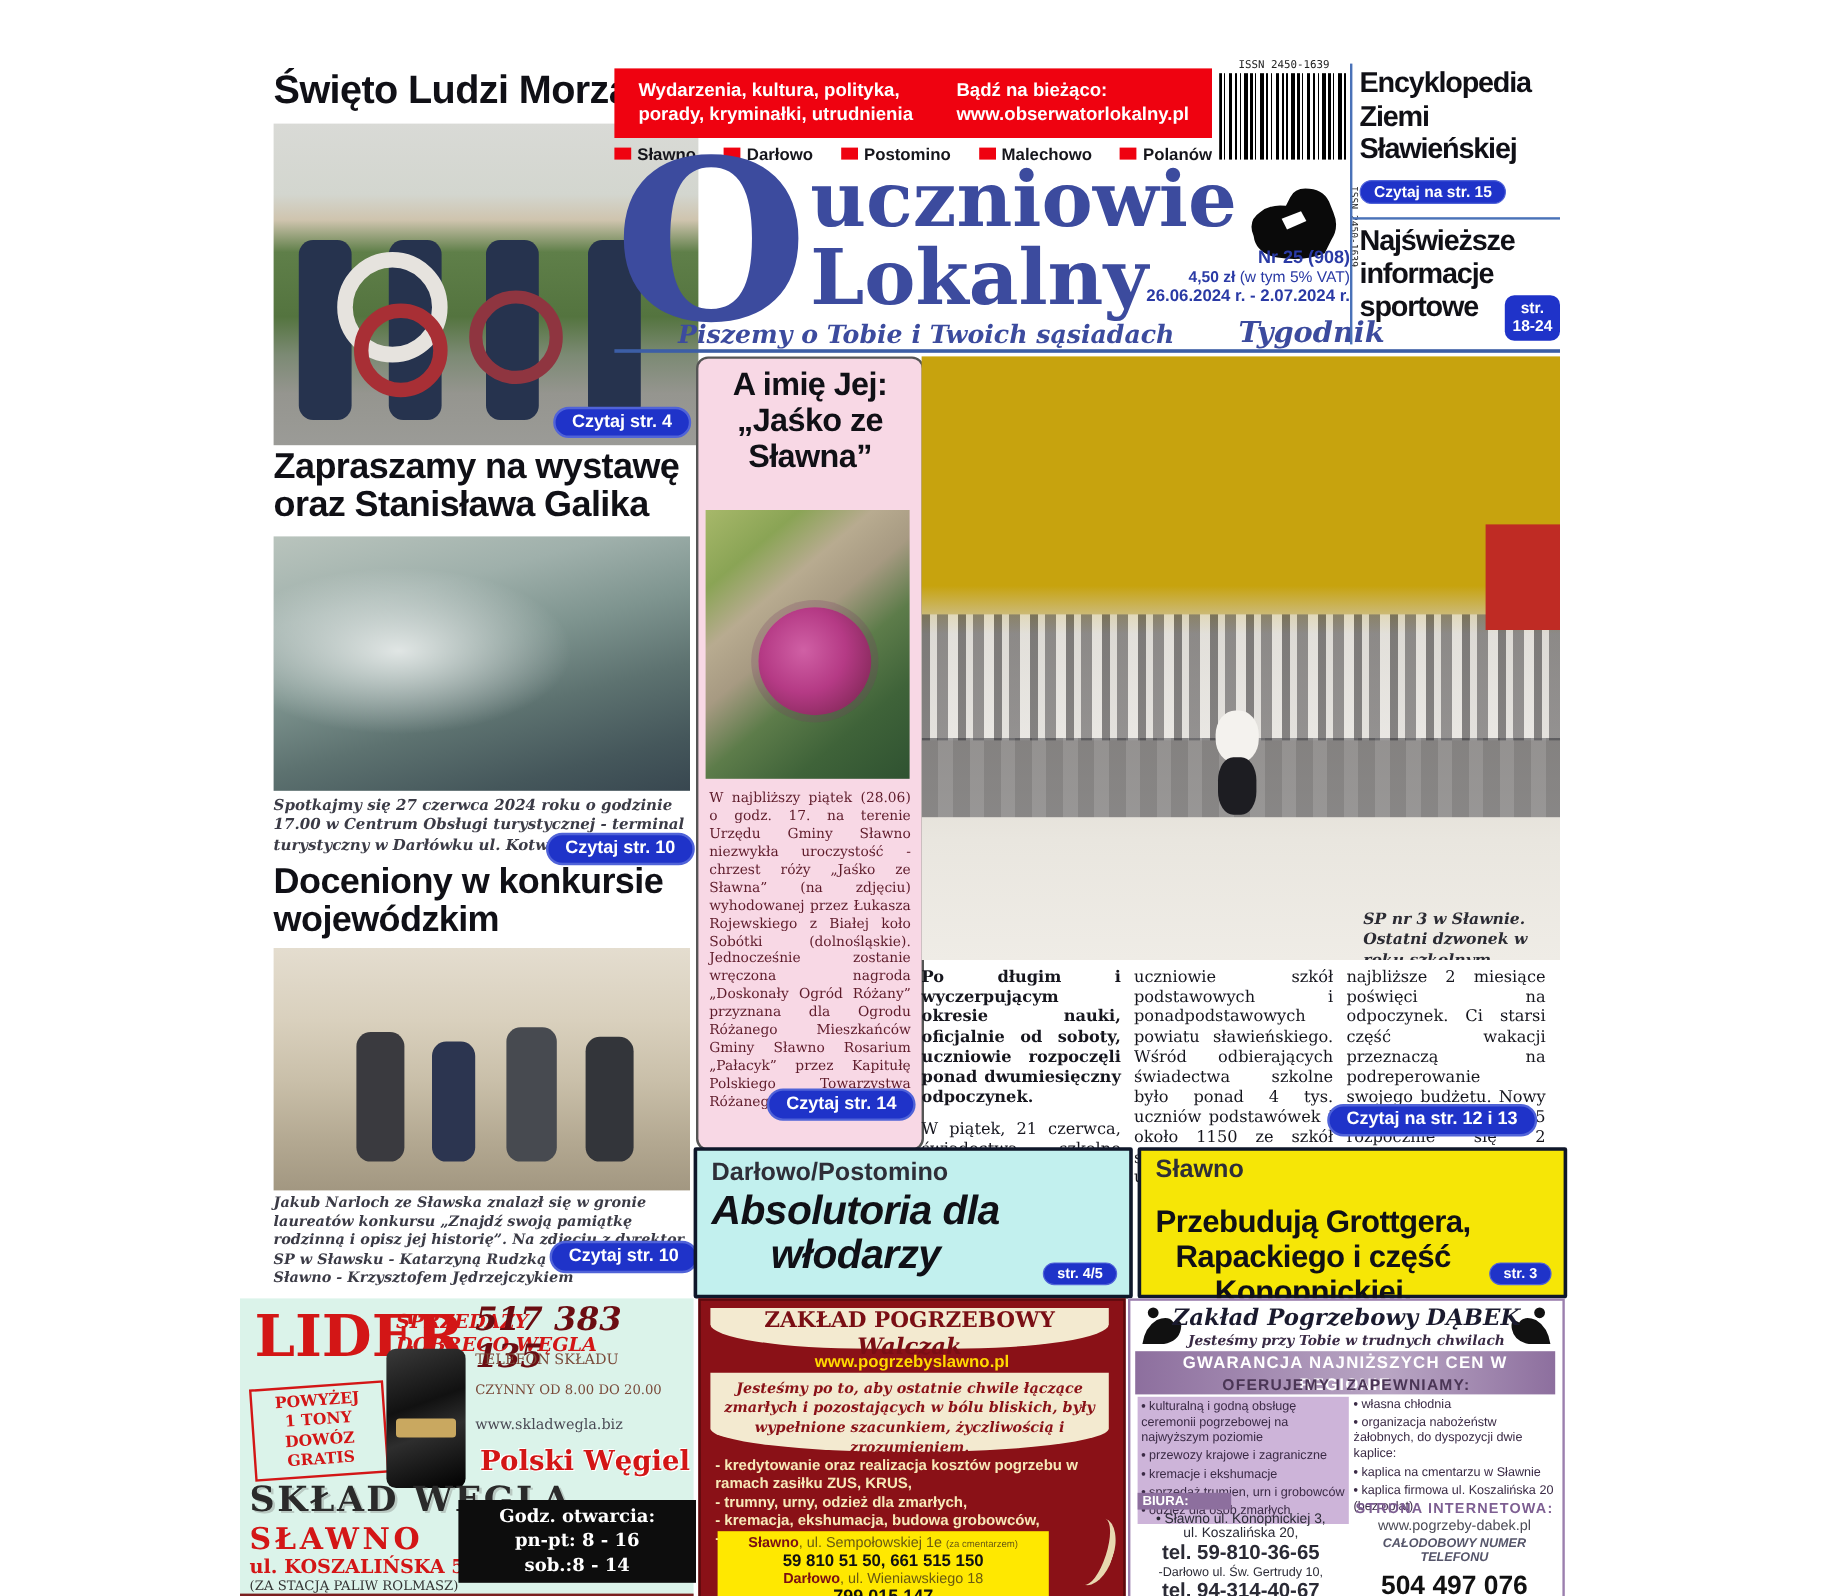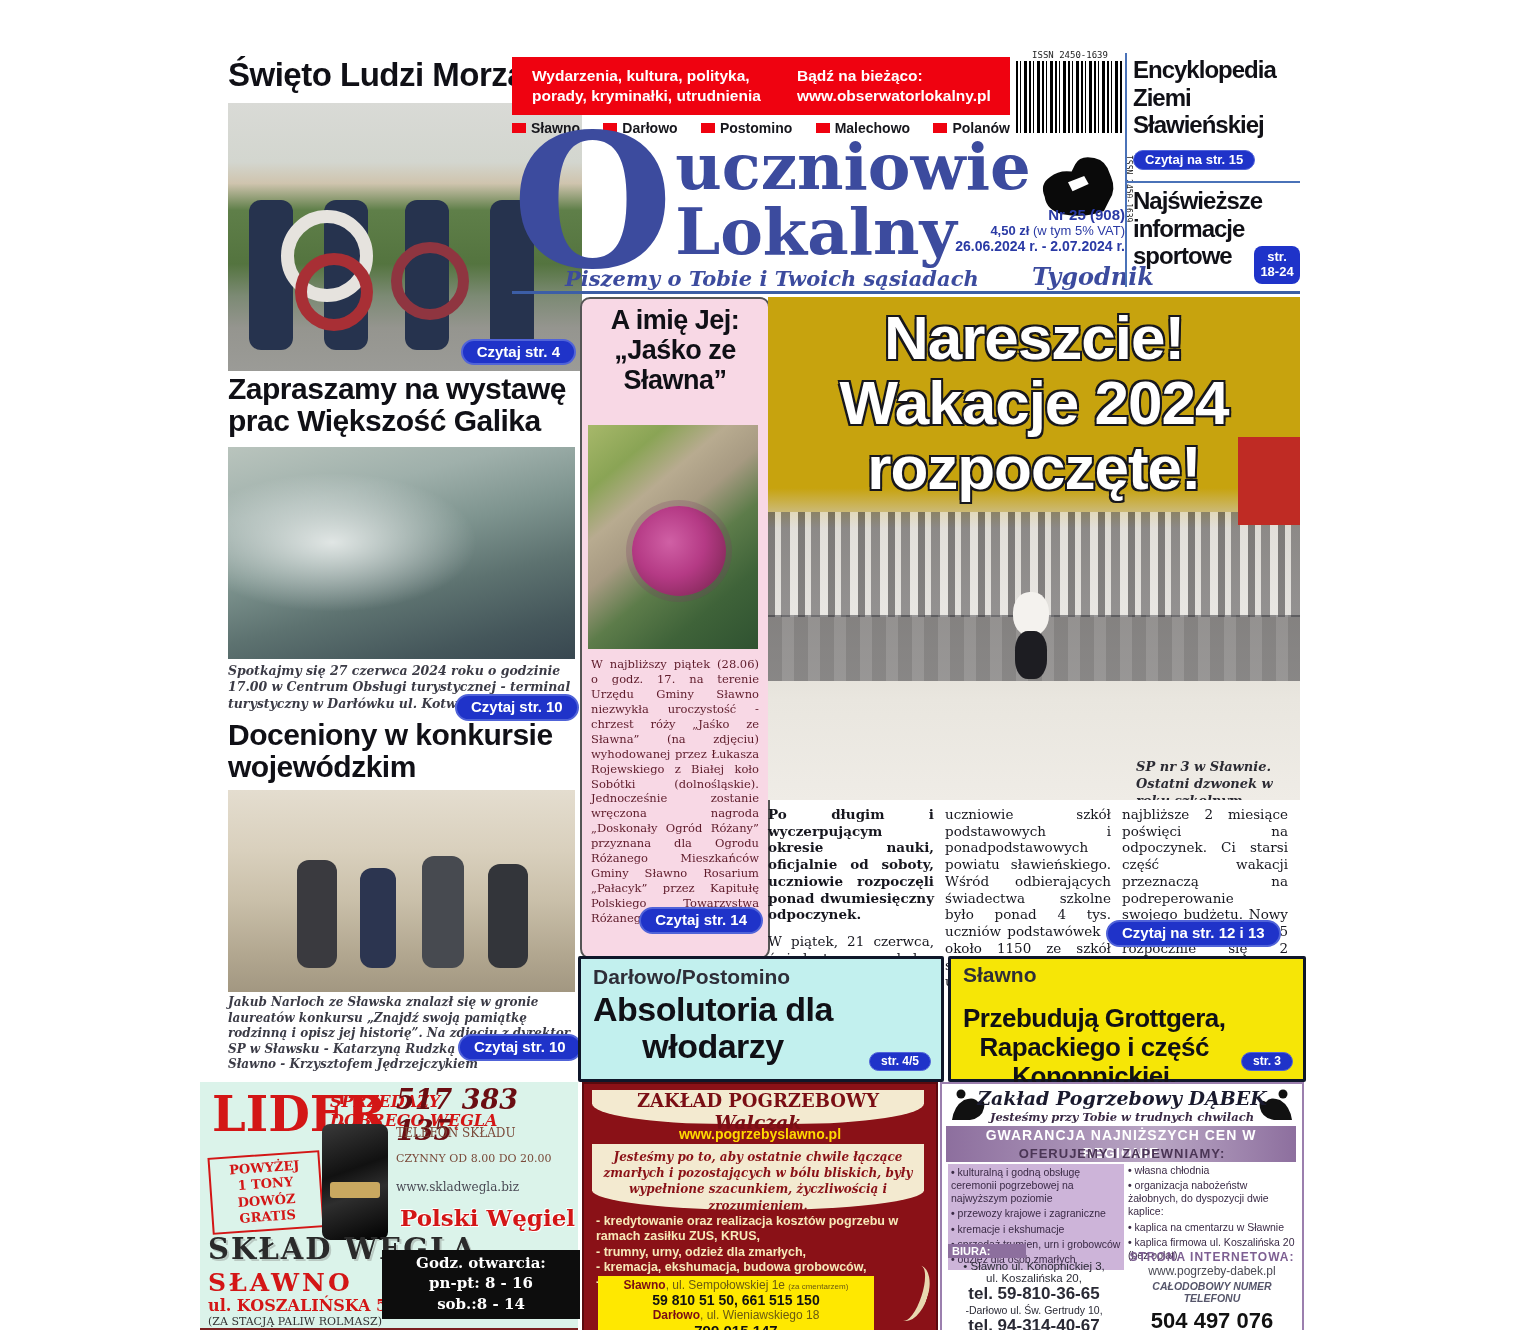--- a/index.html
+++ b/index.html
@@ -160,21 +160,21 @@
     <div>informacje</div>
     <div>sportowe</div>
   </div>
   <div class="abs" style="left:1254px;top:246px;width:46px;background:#1f33c9;color:#fff;border-radius:8px;text-align:center;font:700 13px/1.15 'Liberation Sans',sans-serif;padding:4px 0;">
     <div>str.</div>
     <div>18-24</div>
   </div>
 
   <div class="abs hl" style="left:228px;top:373px;font-size:30px;">
     <div>Zapraszamy na wystawę</div>
-    <div>prac Większość Galika</div>
+    <div>oraz Stanisława Galika</div>
   </div>
   <div class="photo photo-river" style="left:228px;top:447px;width:347px;height:212px;"></div>
   <div class="abs cap" style="left:228px;top:663px;width:347px;font-size:12.5px;">Spotkajmy się 27 czerwca 2024 roku o godzinie 17.00 w Centrum Obsługi turystycznej - terminal turystyczny w Darłówku ul. Kotwiczna 1</div>
   <div class="pill" style="left:455px;top:694px;">Czytaj str. 10</div>
 
   <div class="abs hl" style="left:228px;top:719px;font-size:30px;">
     <div>Doceniony w konkursie</div>
     <div>wojewódzkim</div>
   </div>
   <div class="photo photo-contest" style="left:228px;top:790px;width:347px;height:202px;">
@@ -198,40 +198,35 @@
     <div class="rose-body" style="position:absolute;left:9px;top:358px;width:168px;">W najbliższy piątek (28.06) o godz. 17. na terenie Urzędu Gminy Sławno niezwykła uroczystość - chrzest róży „Jaśko ze Sławna” (na zdjęciu) wyhodowanej przez Łukasza Rojewskiego z Białej koło Sobótki (dolnośląskie). Jednocześnie zostanie wręczona nagroda „Doskonały Ogród Różany” przyznana dla Ogrodu Różanego Mieszkańców Gminy Sławno Rosarium „Pałacyk” przez Kapitułę Polskiego Towarzystwa Różanego.</div>
     <div class="pill" style="right:5px;top:608px;">Czytaj str. 14</div>
   </div>
 
   <div class="photo photo-main" style="left:768px;top:297px;width:532px;height:503px;">
     <div class="crowd"></div>
     <div class="crowd2"></div>
     <div class="red-patch"></div>
     <div class="runner-top"></div>
     <div class="runner-skirt"></div>
-    <div class="main-headline">
-      <div>Nareszcie!</div>
-      <div>Wakacje 2024</div>
-      <div>rozpoczęte!</div>
-    </div>
     <div class="cap" style="position:absolute;left:368px;top:462px;width:158px;font-size:13px;color:#2b2b33;">SP nr 3 w Sławnie. Ostatni dzwonek w roku szkolnym 2023/24.</div>
   </div>
 
   <div class="abs bodytext" style="left:768px;top:806px;width:166px;">
     <div class="lead">Po długim i wyczerpującym okresie nauki, oficjalnie od soboty, uczniowie rozpoczęli ponad dwumiesięczny odpoczynek.</div>
     <div style="height:10px;"></div>
     <div>W piątek, 21 czerwca, świadectwa szkolne odebrali</div>
   </div>
   <div class="abs bodytext" style="left:945px;top:806px;width:166px;">uczniowie szkół podstawowych i ponadpodstawowych powiatu sławieńskiego. Wśród odbierających świadectwa szkolne było ponad 4 tys. uczniów podstawówek i około 1150 ze szkół średnich. Większość uczniów</div>
   <div class="abs bodytext" style="left:1122px;top:806px;width:166px;">najbliższe 2 miesiące poświęci na odpoczynek. Ci starsi część wakacji przeznaczą na podreperowanie swojego budżetu. Nowy rok szkolny 2024/2025 rozpocznie się 2 września.</div>
   <div class="pill" style="left:1106px;top:920px;">Czytaj na str. 12 i 13</div>
 
   <div class="teaser" style="left:578px;top:956px;width:360px;height:120px;background:#c2f0ee;">
     <div class="kicker" style="position:absolute;left:12px;top:6px;">Darłowo/Postomino</div>
-    <div class="hl" style="position:absolute;left:12px;top:32px;font-size:34px;line-height:1.1;">
+    <div class="hl" style="position:absolute;left:12px;top:32px;font-size:34px;line-height:1.1;font-style:italic;">
       <div>Absolutoria dla</div>
       <div>włodarzy</div>
     </div>
     <div class="pill pill-sm" style="right:10px;bottom:8px;">str. 4/5</div>
   </div>
 
   <div class="teaser" style="left:948px;top:956px;width:352px;height:120px;background:#f6e606;">
     <div class="kicker" style="position:absolute;left:12px;top:4px;">Sławno</div>
     <div class="hl" style="position:absolute;left:12px;top:28px;font-size:26px;line-height:1.12;margin-top:17px;">
       <div>Przebudują Grottgera,</div>

